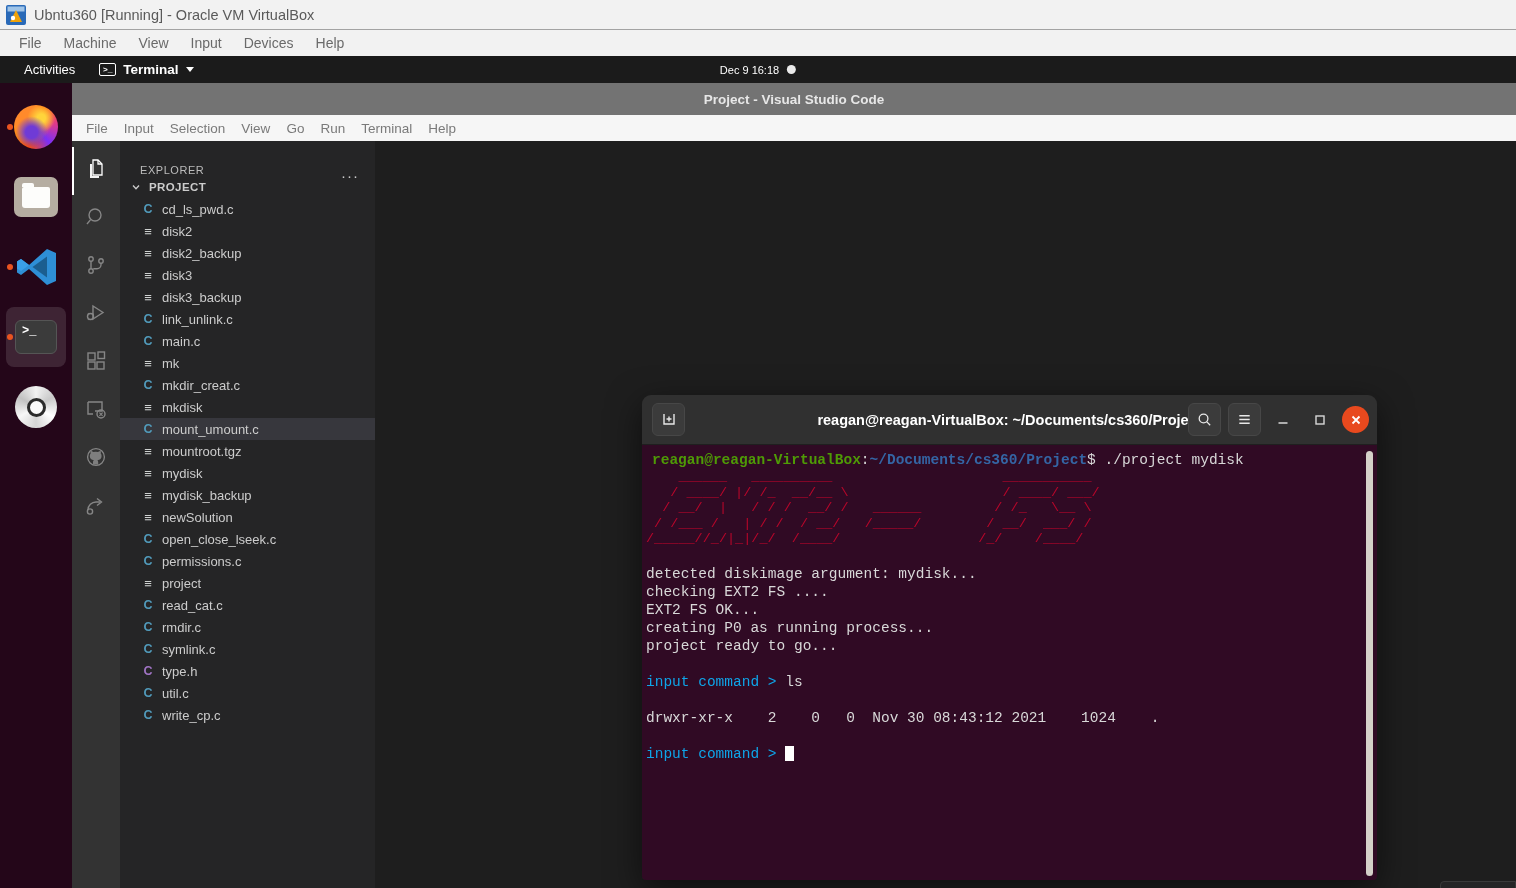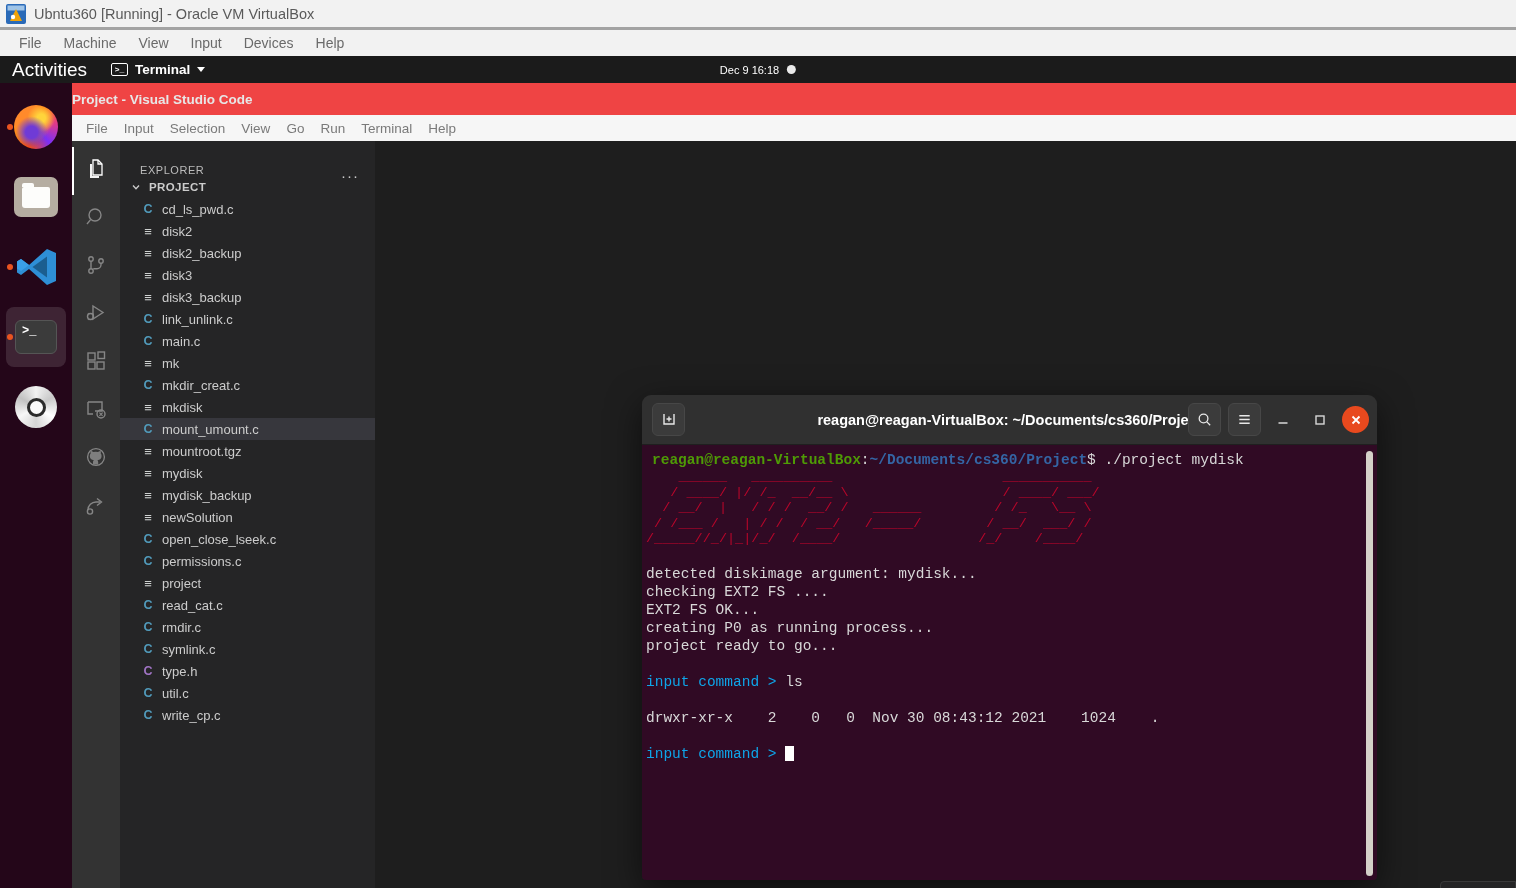--- a/index.html
+++ b/index.html
@@ -8,21 +8,21 @@
     overflow: hidden;
     font-family: "Liberation Sans", sans-serif;
     background: #1e1e1e;
   }
 
   
   .vbox-titlebar {
     height: 30px; background: #f2f2f2;
     display: flex; align-items: center; gap: 8px;
     padding-left: 6px;
-    border-bottom: 3px solid #a3a3a3;
+    border-bottom: 1px solid #a3a3a3;
   }
   .vbox-logo {
     width: 20px; height: 20px; position: relative; flex: none;
   }
   .vbox-title {
     font-size: 14.5px; color: #5a5a5a;
     font-family: "Liberation Sans", sans-serif;
   }
   .vbox-menubar {
     height: 26px; background: #f2f2f2;
@@ -34,21 +34,21 @@
     cursor: default;
   }
 
   
   .ubuntu-panel {
     height: 27px; background: #1b1b1b;
     display: flex; align-items: center;
     color: #fff; font-size: 13.5px; position: relative;
   }
   .ubuntu-panel .activities {
-    padding: 0 14px 0 12px; font-size: 19px; color: #ffffff;
+    padding: 0 14px 0 24px; font-size: 13px; color: #ffffff;
   }
   .ubuntu-panel .appmenu {
     display: flex; align-items: center; gap: 7px;
     padding: 0 10px; font-weight: bold; font-size: 13.5px;
   }
   .term-mini-icon {
     width: 17px; height: 13px;
     border: 1.6px solid #fff; border-radius: 2px;
     display: inline-flex; align-items: center; justify-content: center;
     font-size: 8px; line-height: 1; color: #fff;
@@ -140,22 +140,22 @@
   }
 
   
   .vscode {
     position: absolute; left: 72px; top: 0;
     width: 1444px; height: 831px;
     background: #1e1e1e;
     display: flex; flex-direction: column;
   }
   .vs-titlebar {
-    height: 32px; background: #ef4444;
-    display: flex; align-items: center; 
+    height: 32px; background: #737373;
+    display: flex; align-items: center; justify-content: center;
     color: #e7e7e7; font-size: 13.5px; font-weight: bold;
     flex: none;
   }
   .vs-menubar {
     height: 26px; background: #f6f6f6;
     display: flex; align-items: center;
     padding-left: 6px; flex: none;
   }
   .vs-menubar .mi {
     font-size: 13.5px; color: #7a7a7a; padding: 2px 8px;

